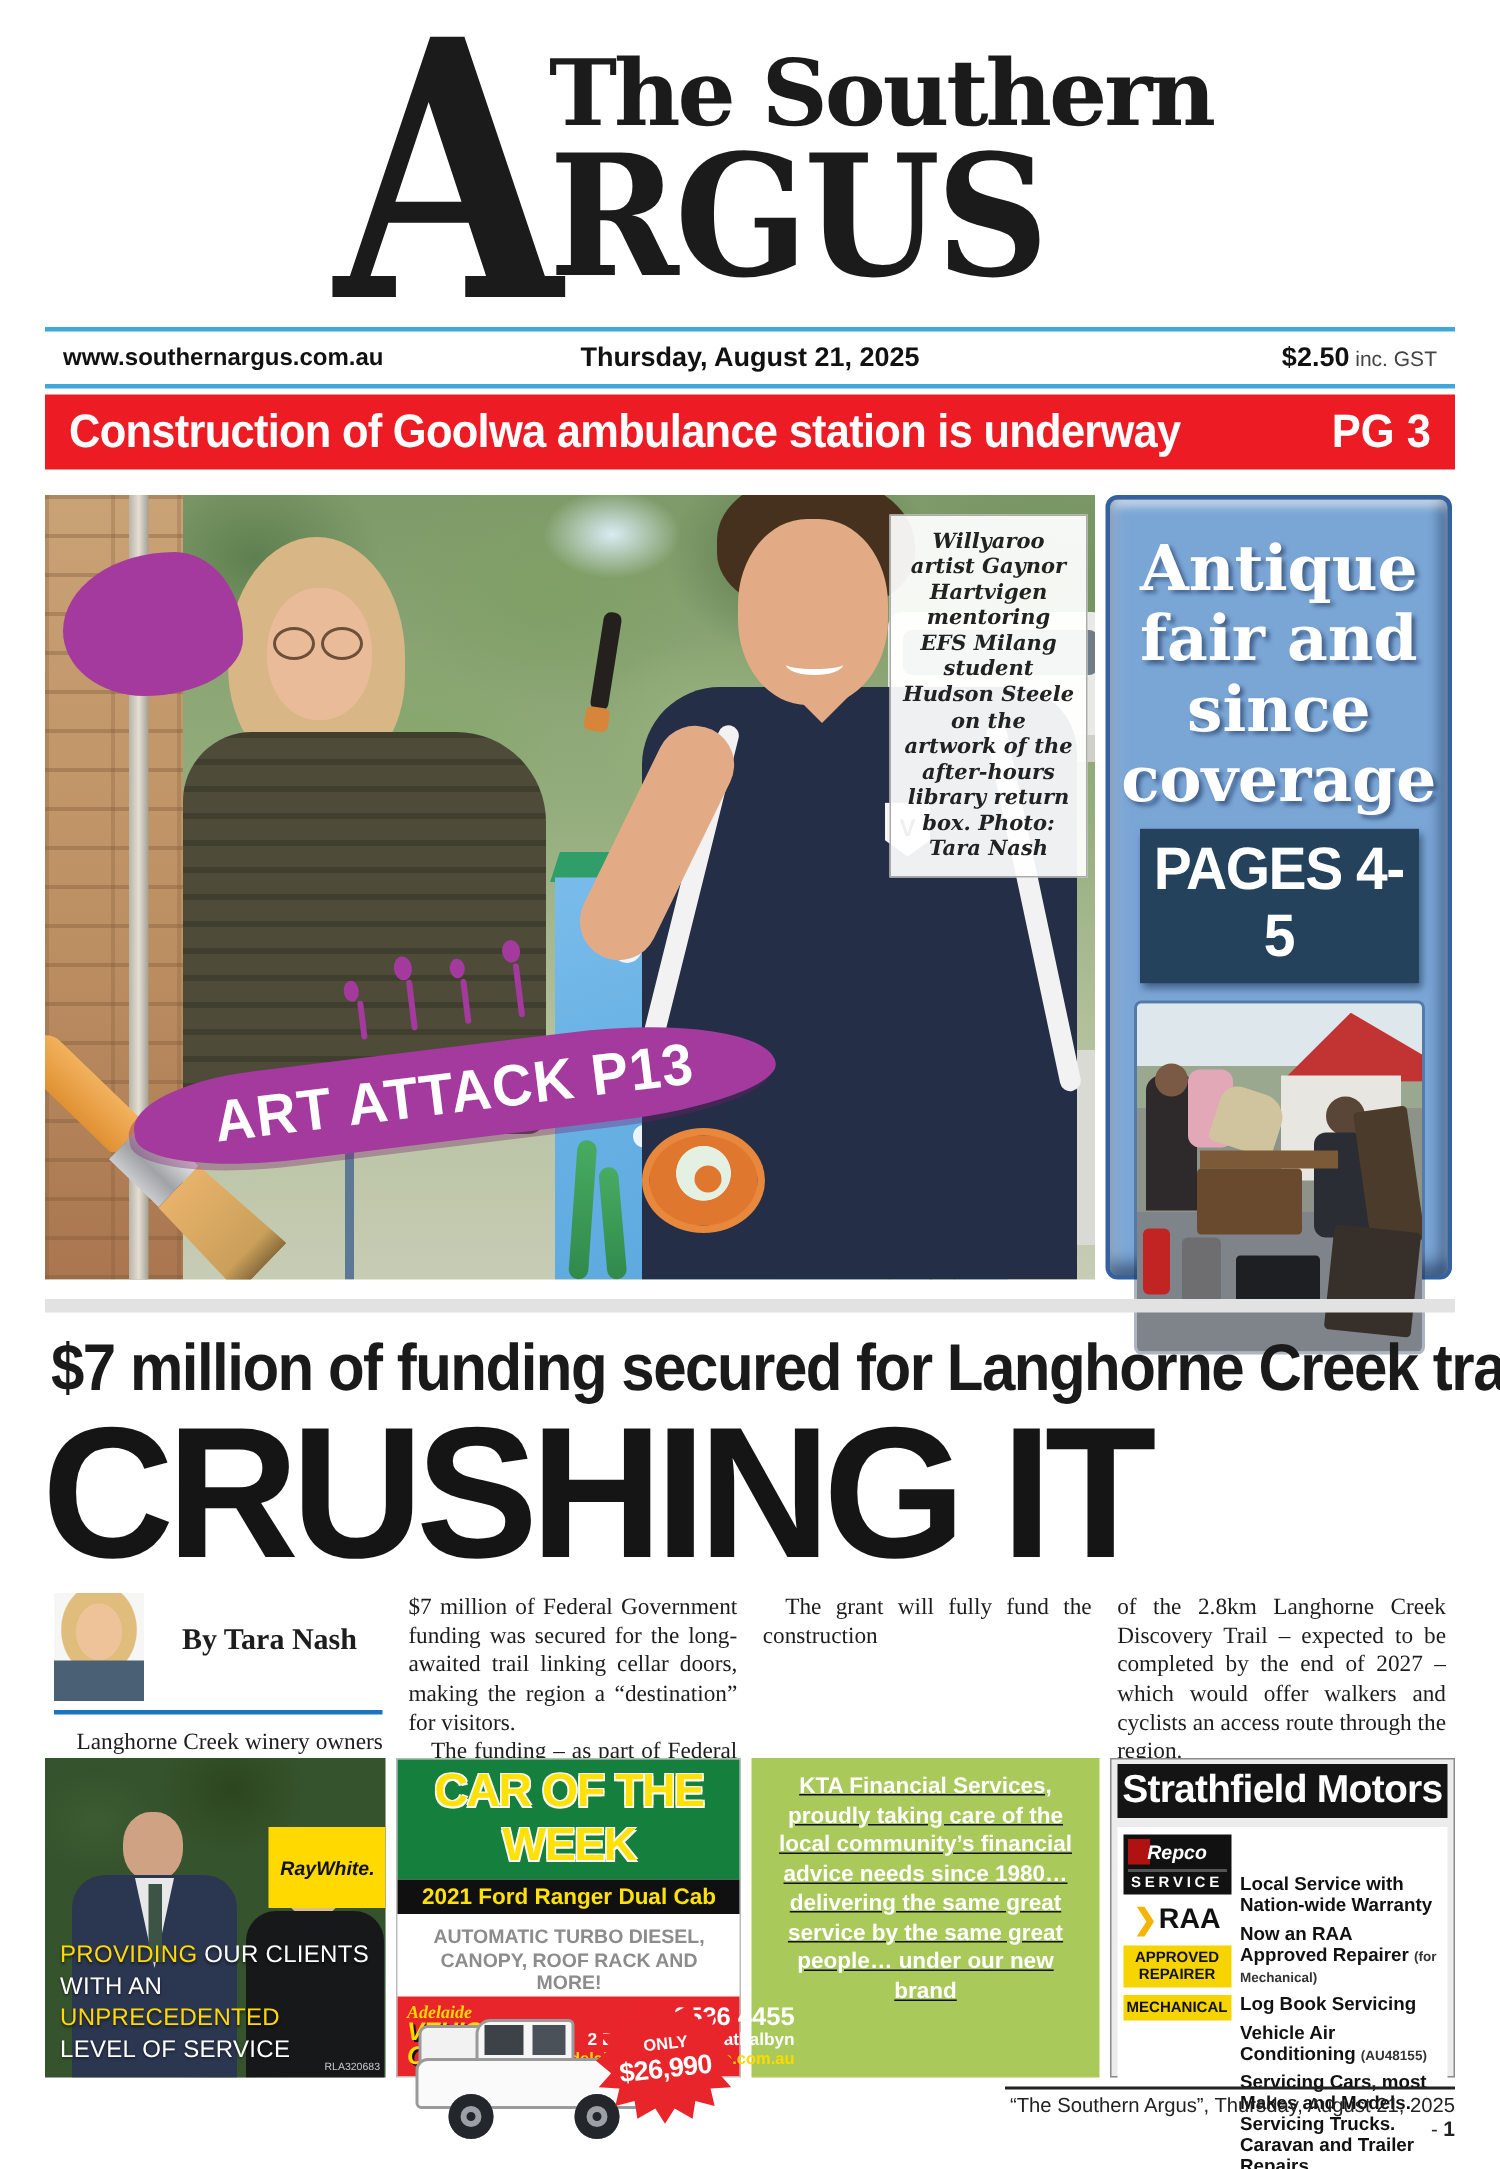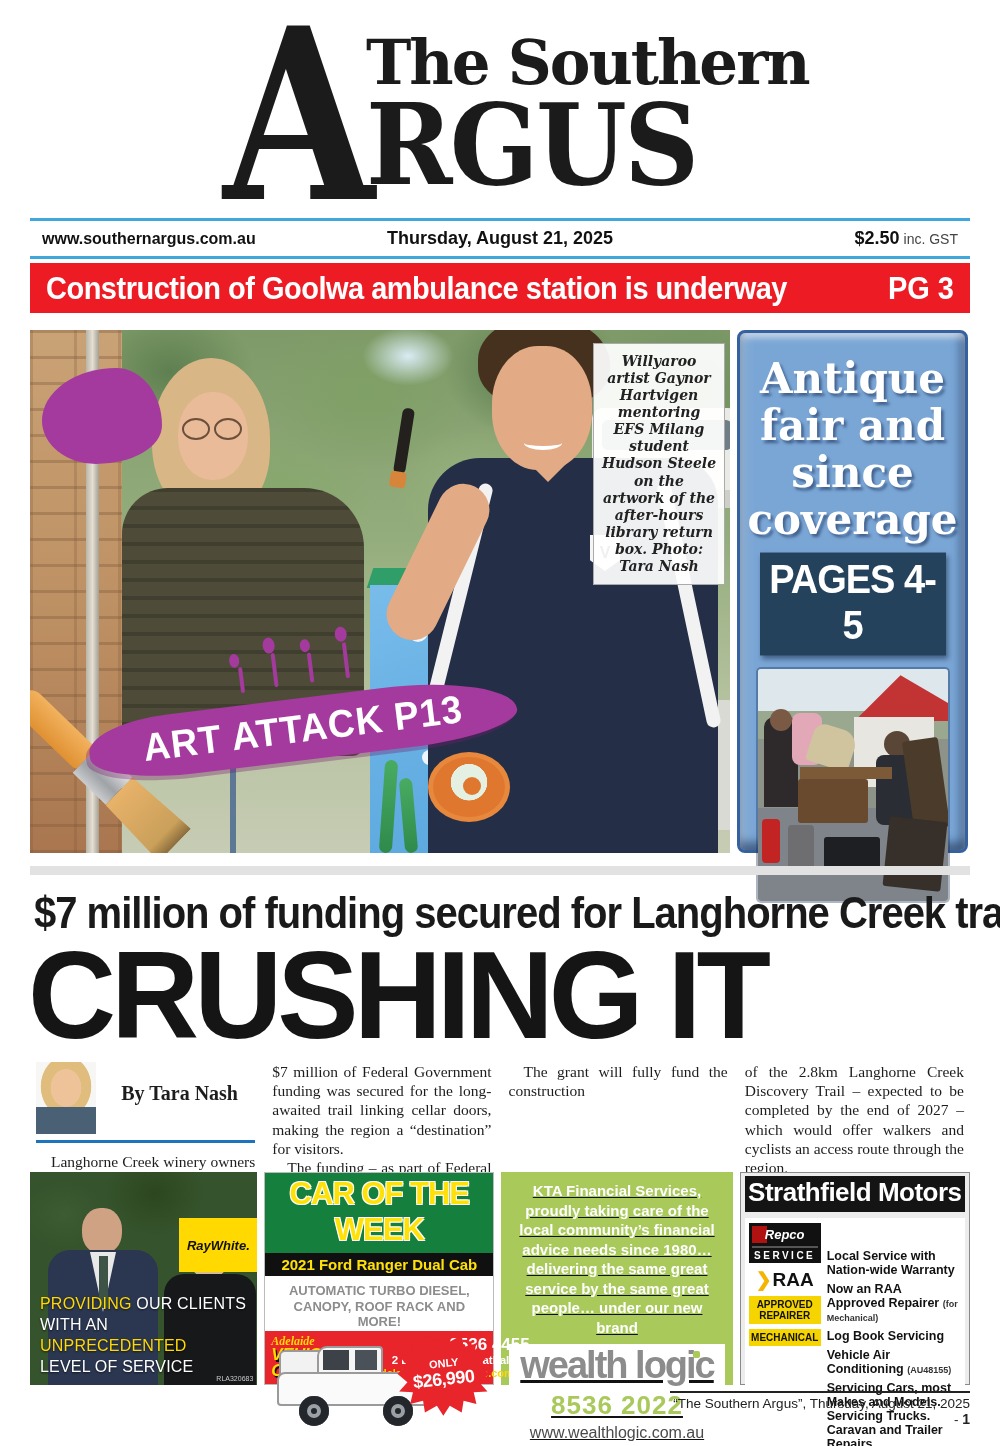--- a/index.html
+++ b/index.html
@@ -367,25 +367,20 @@
       <div class="car-contact">
         <div class="cc-phone">8536 4455</div>
         <div class="cc-addr">2 Dawson St, Strathalbyn</div>
         <div class="cc-web">www.adelaidevehiclecentre.com.au</div>
       </div>
     </div>
   </div>
 
   <div class="ad-kta">
     <div class="kta-msg">KTA Financial Services, proudly taking care of the local community’s financial advice needs since 1980… delivering the same great service by the same great people… under our new brand</div>
-    <div class="wl-box">
-      <div class="wl-logo"><span>wealth logic</span><span class="wl-dot"></span></div>
-      <div class="wl-phone">8536 2022</div>
-      <div class="wl-web">www.wealthlogic.com.au</div>
-    </div>
   </div>
 
   <div class="ad-strath">
     <div class="st-topbar"></div>
     <div class="st-title">Strathfield Motors</div>
     <div class="st-redline"></div>
     <div class="st-body">
       <div class="st-left">
         <div class="repco">
           <div class="repco-name">Repco</div>

